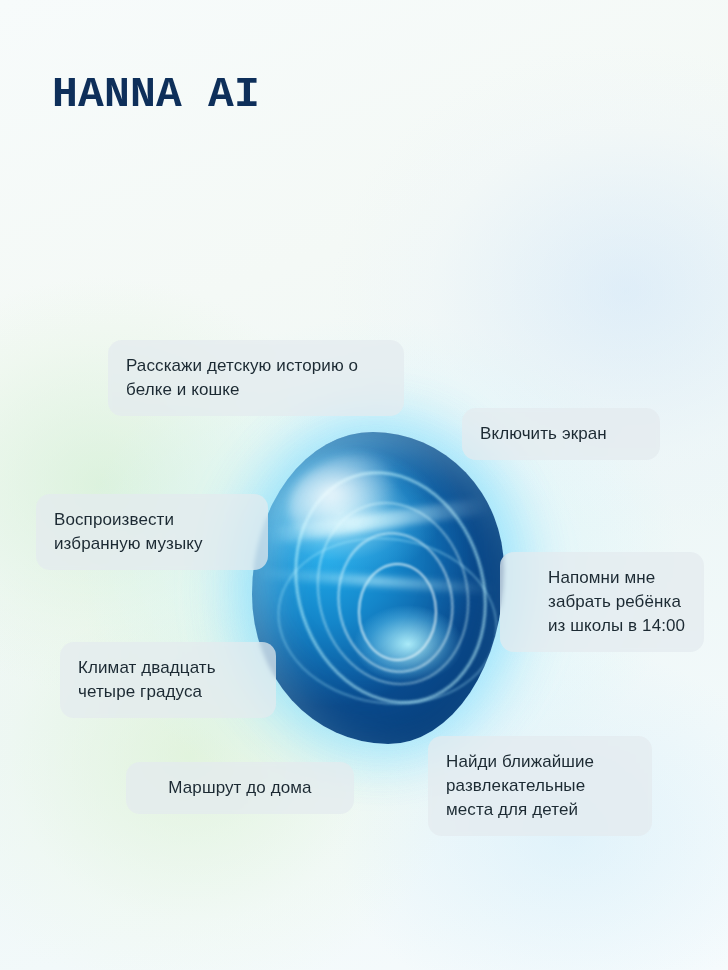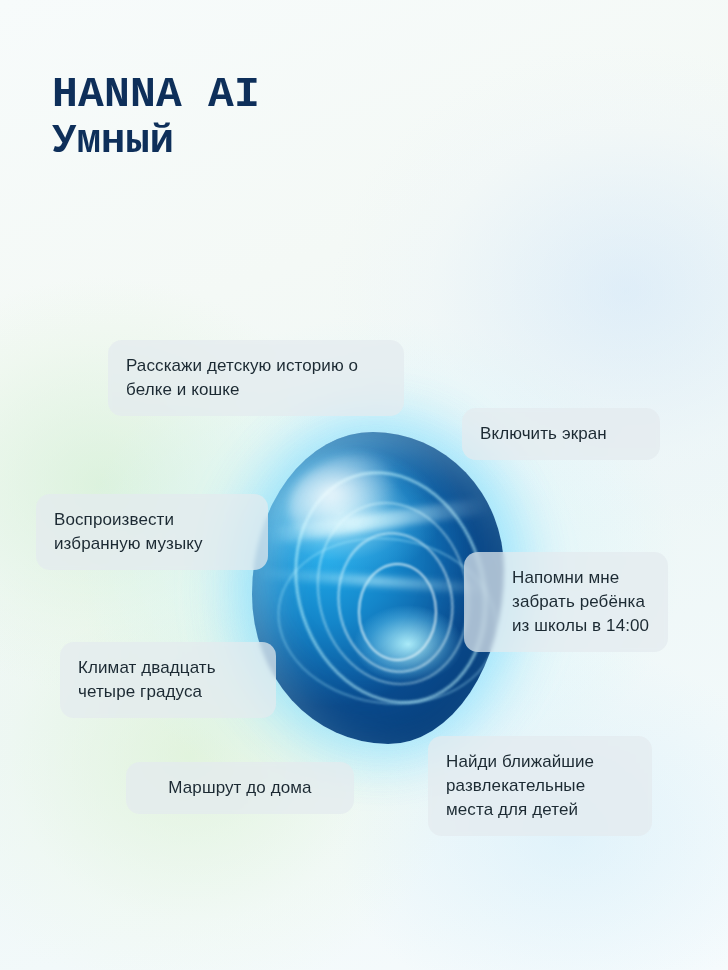--- a/index.html
+++ b/index.html
@@ -140,33 +140,32 @@
     color: #1c2a33;
     font-size: 17px;
     line-height: 1.42;
     letter-spacing: 0.1px;
     backdrop-filter: blur(2px);
   }
 
   .chip-story   { left: 108px; top: 340px;  width: 296px; }
   .chip-screen  { left: 462px; top: 408px;  width: 198px; }
   .chip-music   { left: 36px;  top: 494px;  width: 232px; }
-  .chip-remind  { left: 464px; top: 552px;  width: 204px; padding-left: 48px; }
+  .chip-remind  { left: 500px; top: 552px;  width: 204px; padding-left: 48px; }
   .chip-climate { left: 60px;  top: 642px;  width: 216px; }
   .chip-route   { left: 126px; top: 762px;  width: 228px; text-align: center; }
   .chip-places  { left: 428px; top: 736px;  width: 224px; }
 </style>
 </head>
 <body>
 
 <div class="poster">
 
   <div class="headline">
     <span class="brand">HANNA AI</span>
-    <span class="sub1">Умный</span>
   </div>
 
   <div class="orb-wrap">
     <div class="orb-glow"></div>
     <div class="orb">
       <div class="ripple r1"></div>
       <div class="ripple r2"></div>
       <div class="ripple r3"></div>
       <div class="ripple r4"></div>
       <div class="ripple r5"></div>

